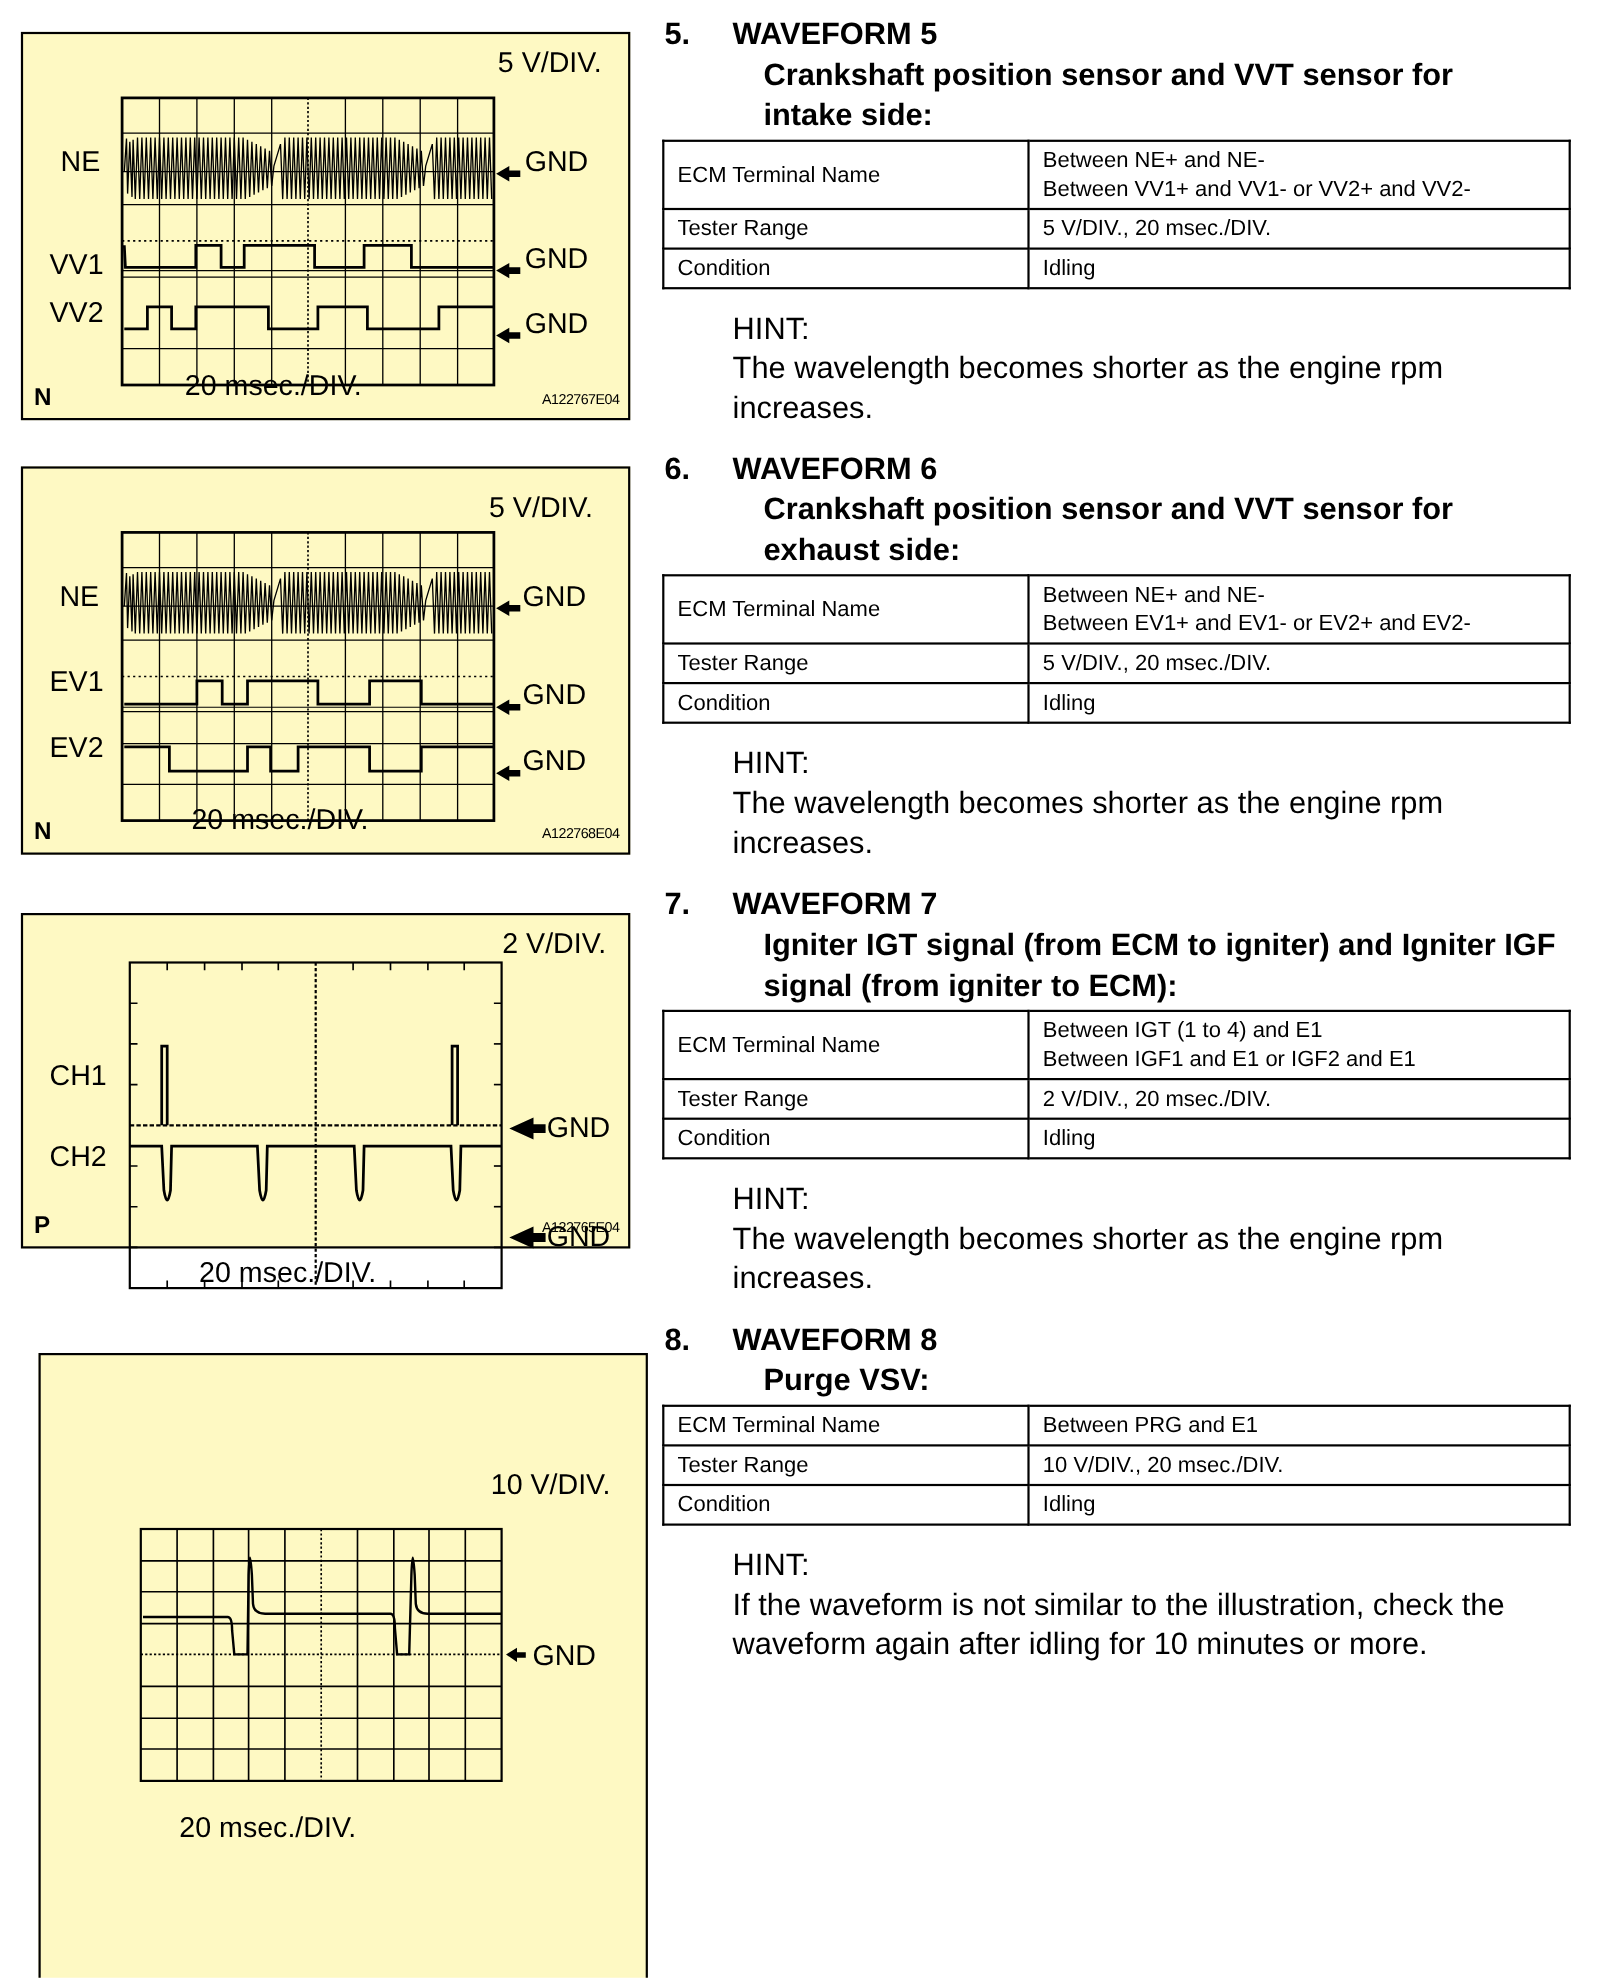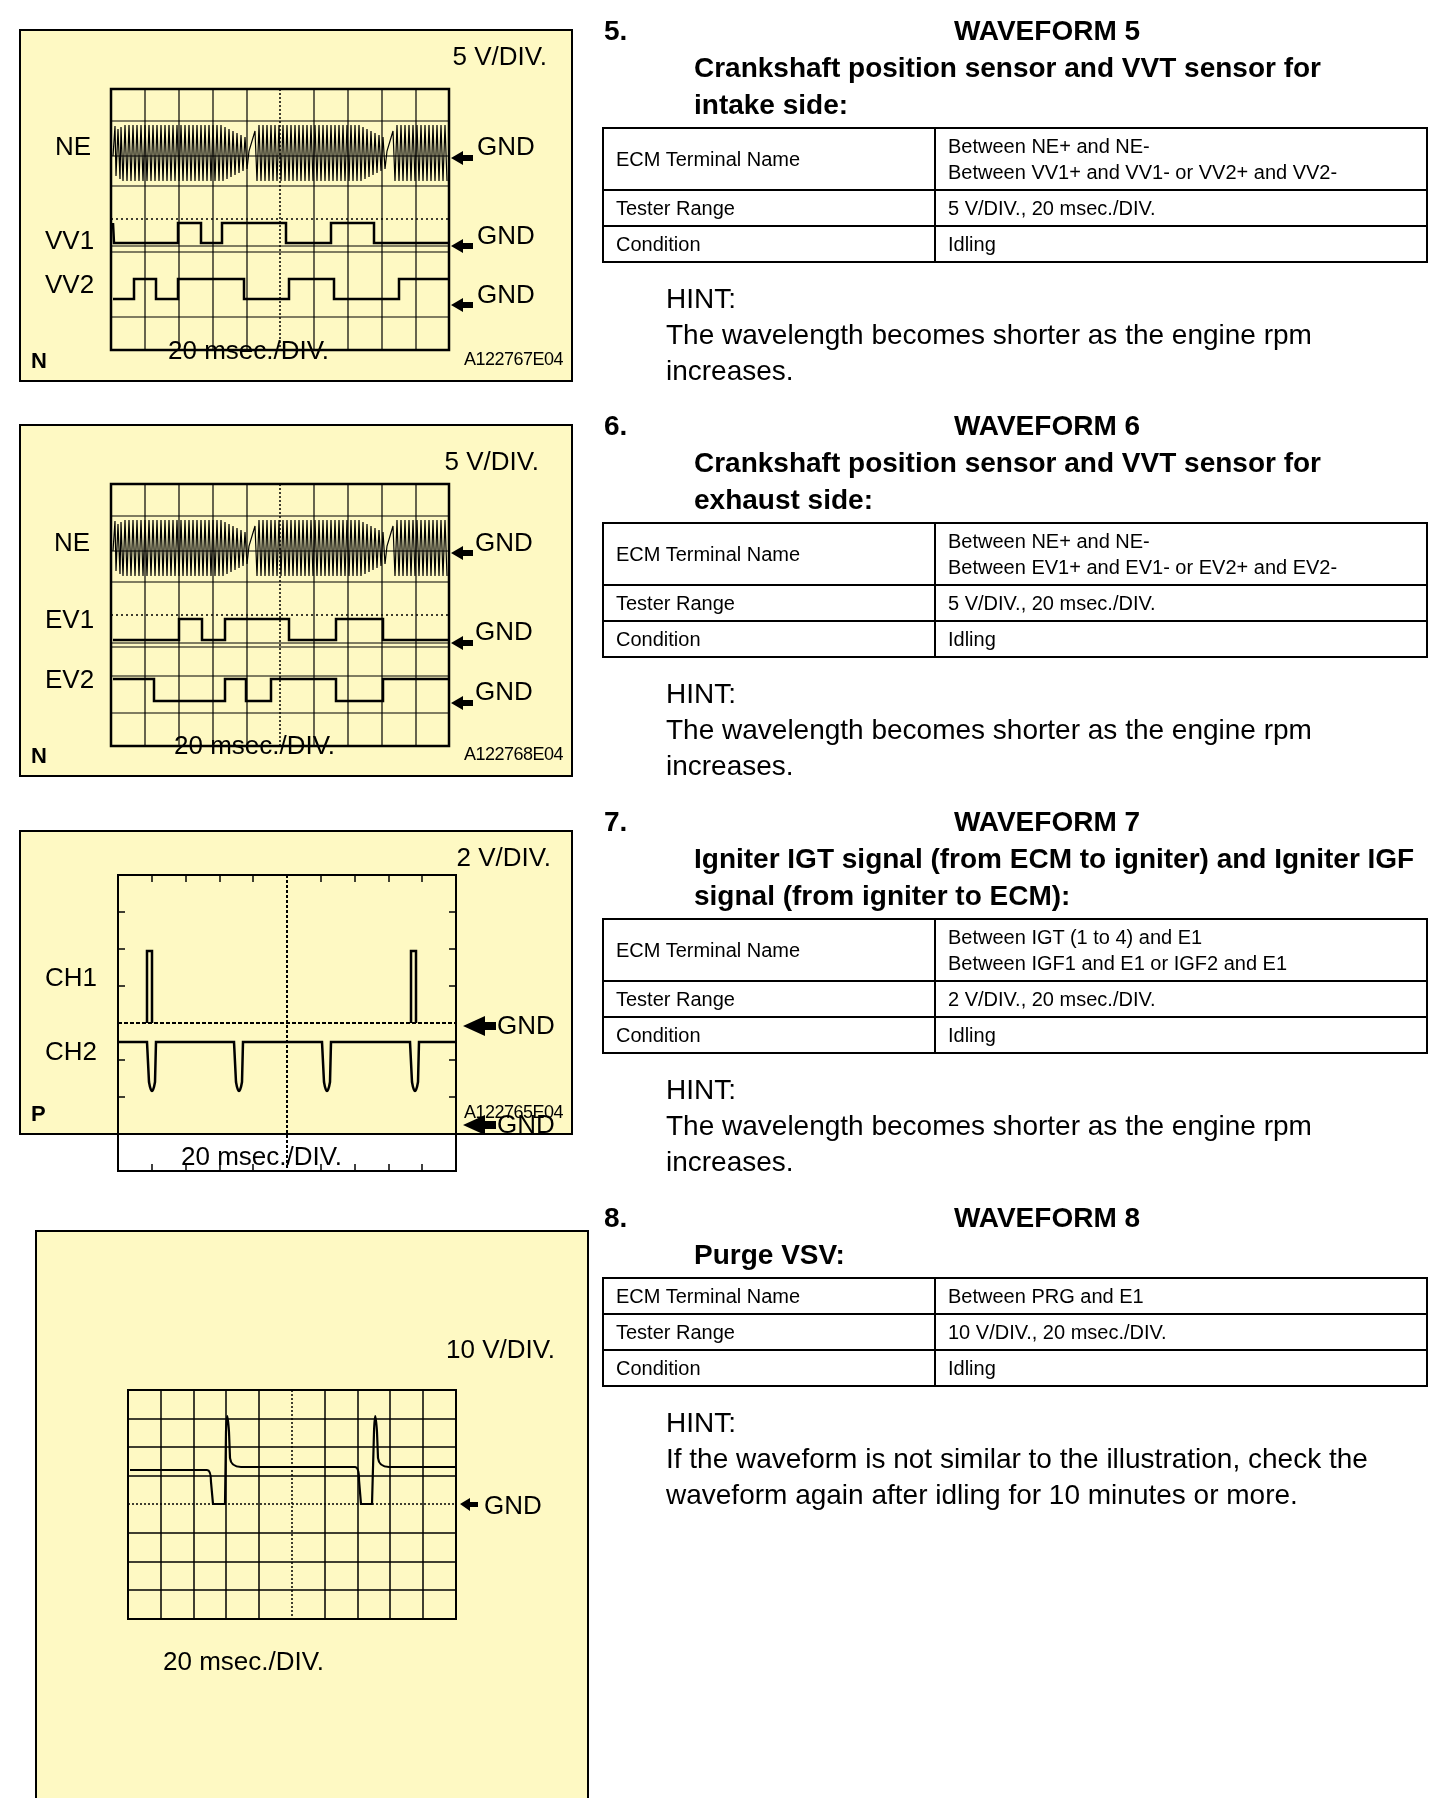--- a/index.html
+++ b/index.html
@@ -1,26 +1,26 @@
 <!DOCTYPE html>
 <html><head>
 <meta charset="utf-8">
 <style>
   html, body { margin: 0; padding: 0; background: #ffffff; }
   body { width: 1456px; height: 1798px; position: relative; overflow: hidden;
          font-family: "Liberation Sans", sans-serif; color: #000; }
   .fig { position: absolute; left: 19px; width: 554px; border: 2px solid #000; box-sizing: border-box; background: #fef9c3; }
   .fig svg { position: absolute; left: 0; top: 0; }
   .lbl { position: absolute; font-size: 26px; white-space: nowrap; }
-  .fid { position: absolute; font-size: 18px; right: 8px; bottom: 10px; letter-spacing: -0.5px; }
+  .fid { position: absolute; font-size: 13px; right: 8px; bottom: 10px; letter-spacing: -0.5px; }
   .fletter { position: absolute; font-size: 22px; font-weight: bold; left: 10px; bottom: 6px; }
   .sec { position: absolute; left: 602px; width: 826px; }
   .sec-head { position: relative; font-weight: bold; font-size: 28px; line-height: 37px; }
   .sec-num { position: absolute; left: 2px; top: 0; }
-  .sec-title { margin-left: 64px; display: block; text-align: center; }
+  .sec-title { margin-left: 64px; display: block; }
   .sec-sub { margin-left: 92px; display: block; }
   table.spec { border-collapse: collapse; width: 826px; margin-top: 4px; padding-left: 28px; }
   table.spec td { border: 2px solid #000; font-size: 20px; padding: 4px 12px; vertical-align: middle; line-height: 26px; }
   table.spec td.k { width: 306px; }
   .hint { margin-left: 64px; margin-top: 18px; font-size: 28px; line-height: 36px; }
 </style>
 </head>
 <body>
 
 <div class="fig" style="top:29px; height:353px;">

